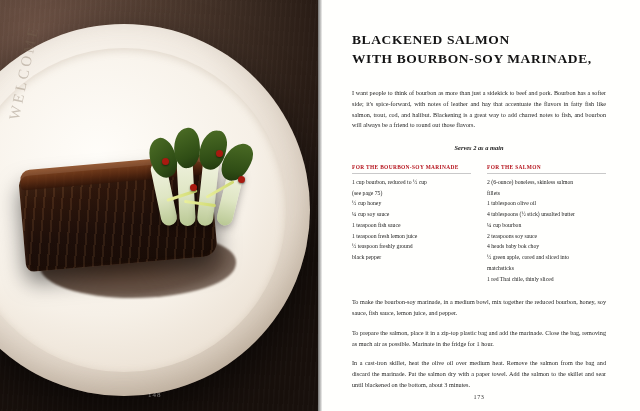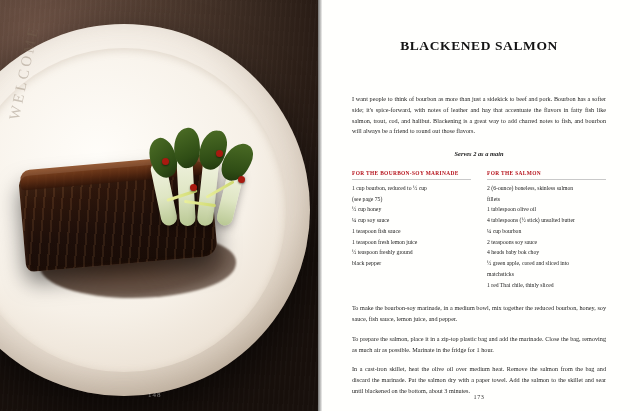--- a/index.html
+++ b/index.html
@@ -136,29 +136,28 @@
   }
 
   
   .recipe-page {
     position: relative;
     width: 322px; height: 411px;
     background: #fffffd;
     padding: 30px 34px 14px 34px;
   }
   .title {
-    text-align: center;
+    text-align: left;
     font-family: "Liberation Serif", serif;
     font-weight: bold;
     font-size: 13.5px;
     line-height: 1.42;
     letter-spacing: .6px;
     color: #141414;
     text-transform: uppercase;
-    margin-top: 6px;
   }
   .headnote {
     margin-top: 20px;
     font-size: 6.2px;
     line-height: 1.72;
     color: #1e1e1e;
     text-align: justify;
   }
   .serves {
     margin-top: 13px;
@@ -249,21 +248,21 @@
       <div class="chili" style="left:40px; top:56px;"></div>
     </div>
 
     <div class="folio-left">148</div>
   </div>
 
   <div class="recipe-page">
 
     <h1 class="title">
       <span>BLACKENED SALMON</span><br>
-      <br>
+      <span>WITH BOURBON-SOY MARINADE,</span><br>
     </h1>
 
     <p class="headnote">I want people to think of bourbon as more than just a sidekick to beef and pork. Bourbon has a softer side; it's spice-forward, with notes of leather and hay that accentuate the flavors in fatty fish like salmon, trout, cod, and halibut. Blackening is a great way to add charred notes to fish, and bourbon will always be a friend to round out those flavors.</p>
 
     <div class="serves">Serves 2 as a main</div>
 
     <div class="ing-cols">
 
       <div class="ing-col">
         <div class="ing-head">FOR THE BOURBON-SOY MARINADE</div>

